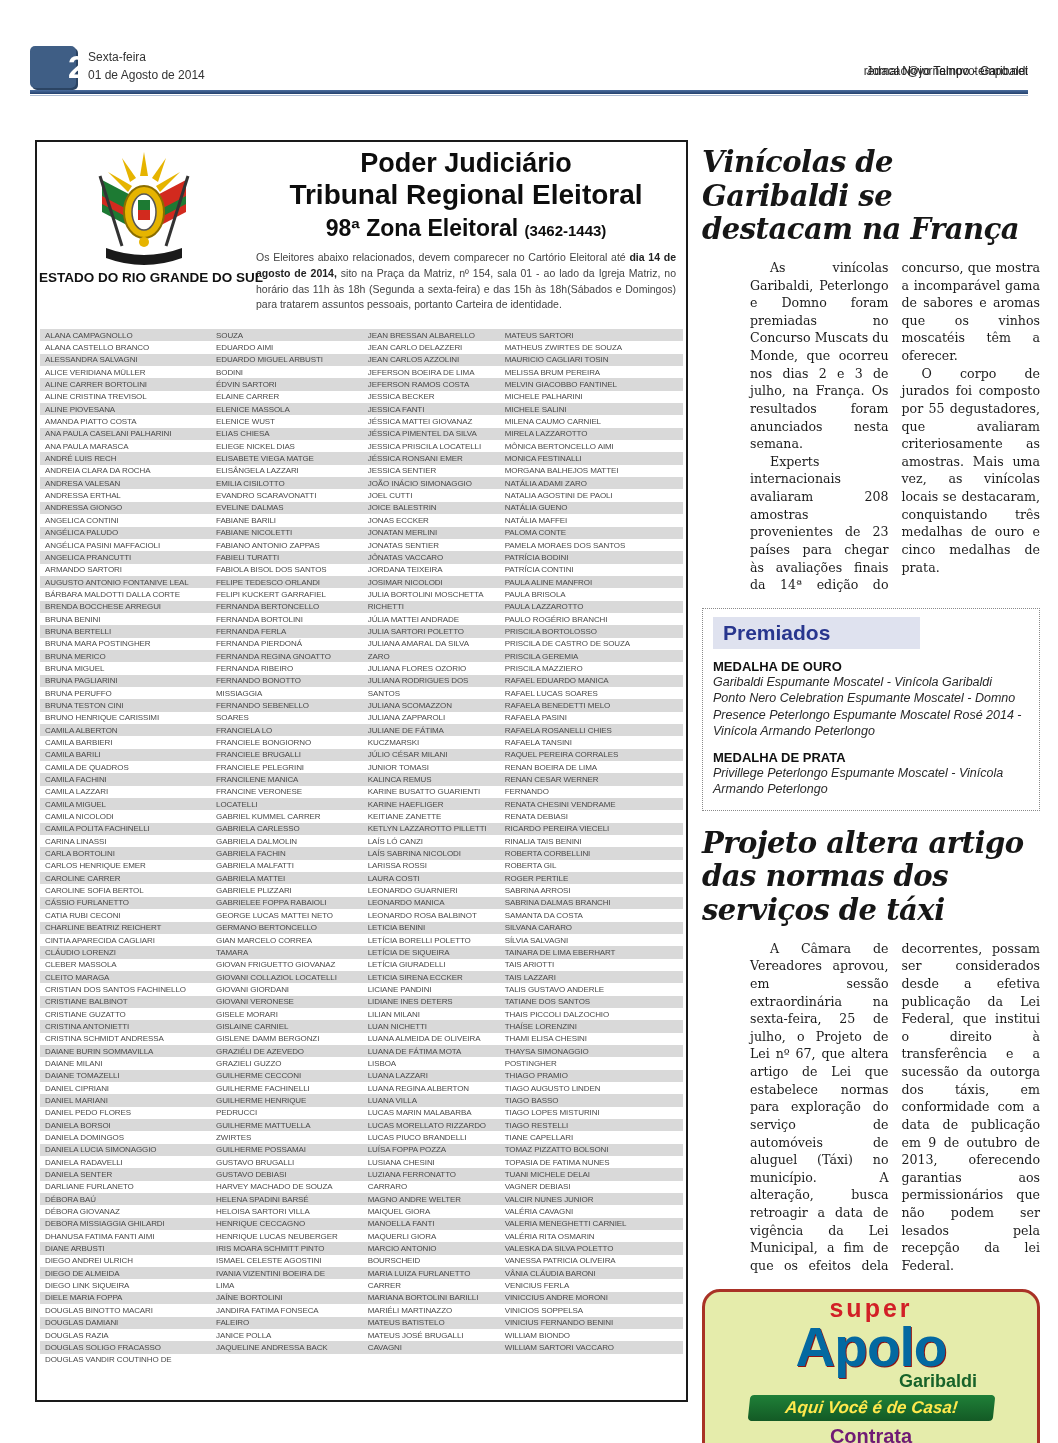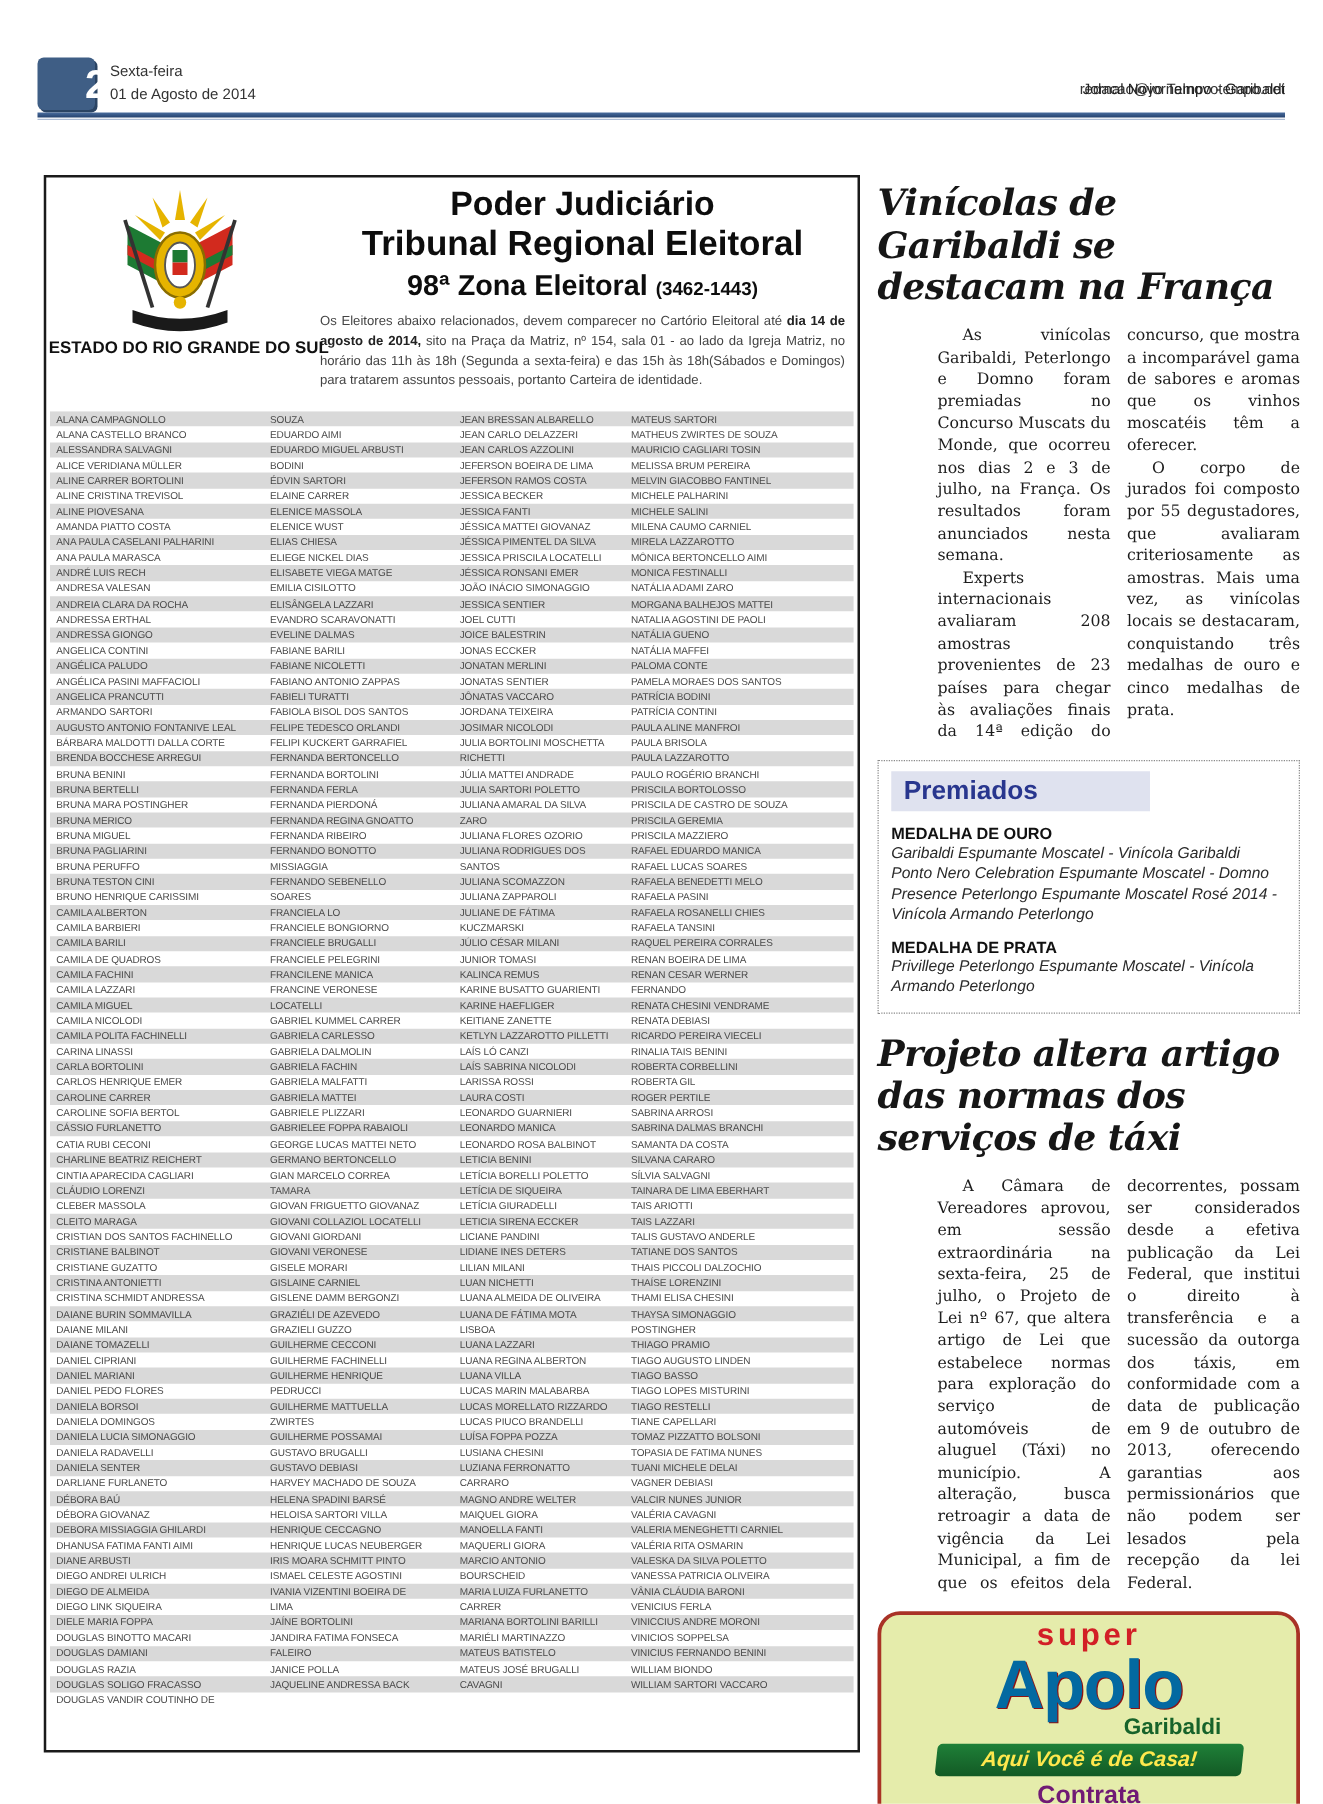--- a/index.html
+++ b/index.html
@@ -244,30 +244,30 @@
         <span class="ncell c2">JESSICA PRISCILA LOCATELLI</span>
         <span class="ncell c3">MÔNICA BERTONCELLO AIMI</span>
       </div>
       <div class="nrow">
         <span class="ncell c0">ANDRÉ LUIS RECH</span>
         <span class="ncell c1">ELISABETE VIEGA MATGE</span>
         <span class="ncell c2">JÉSSICA RONSANI EMER</span>
         <span class="ncell c3">MONICA FESTINALLI</span>
       </div>
       <div class="nrow">
+        <span class="ncell c0">ANDREIA CLARA DA ROCHA</span>
+        <span class="ncell c1">ELISÂNGELA LAZZARI</span>
+        <span class="ncell c2">JESSICA SENTIER</span>
+        <span class="ncell c3">MORGANA BALHEJOS MATTEI</span>
+      </div>
+      <div class="nrow">
         <span class="ncell c0">ANDRESA VALESAN</span>
         <span class="ncell c1">EMILIA CISILOTTO</span>
         <span class="ncell c2">JOÃO INÁCIO SIMONAGGIO</span>
         <span class="ncell c3">NATÁLIA ADAMI ZARO</span>
-      </div>
-      <div class="nrow">
-        <span class="ncell c0">ANDREIA CLARA DA ROCHA</span>
-        <span class="ncell c1">ELISÂNGELA LAZZARI</span>
-        <span class="ncell c2">JESSICA SENTIER</span>
-        <span class="ncell c3">MORGANA BALHEJOS MATTEI</span>
       </div>
       <div class="nrow">
         <span class="ncell c0">ANDRESSA ERTHAL</span>
         <span class="ncell c1">EVANDRO SCARAVONATTI</span>
         <span class="ncell c2">JOEL CUTTI</span>
         <span class="ncell c3">NATALIA AGOSTINI DE PAOLI</span>
       </div>
       <div class="nrow">
         <span class="ncell c0">ANDRESSA GIONGO</span>
         <span class="ncell c1">EVELINE DALMAS</span>

